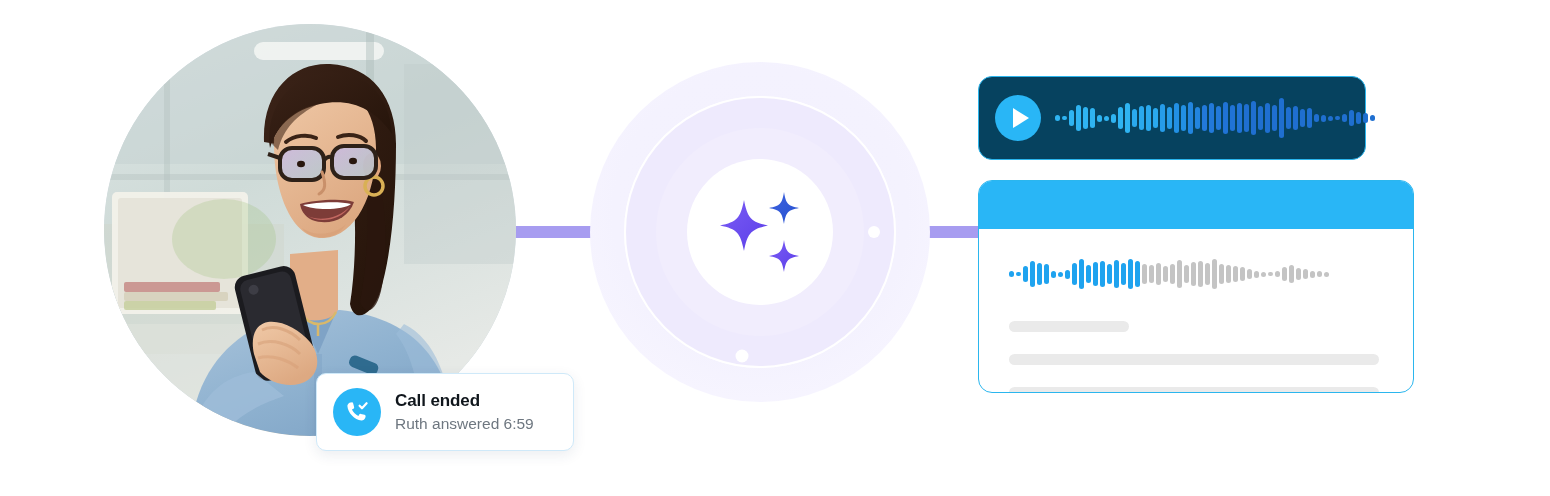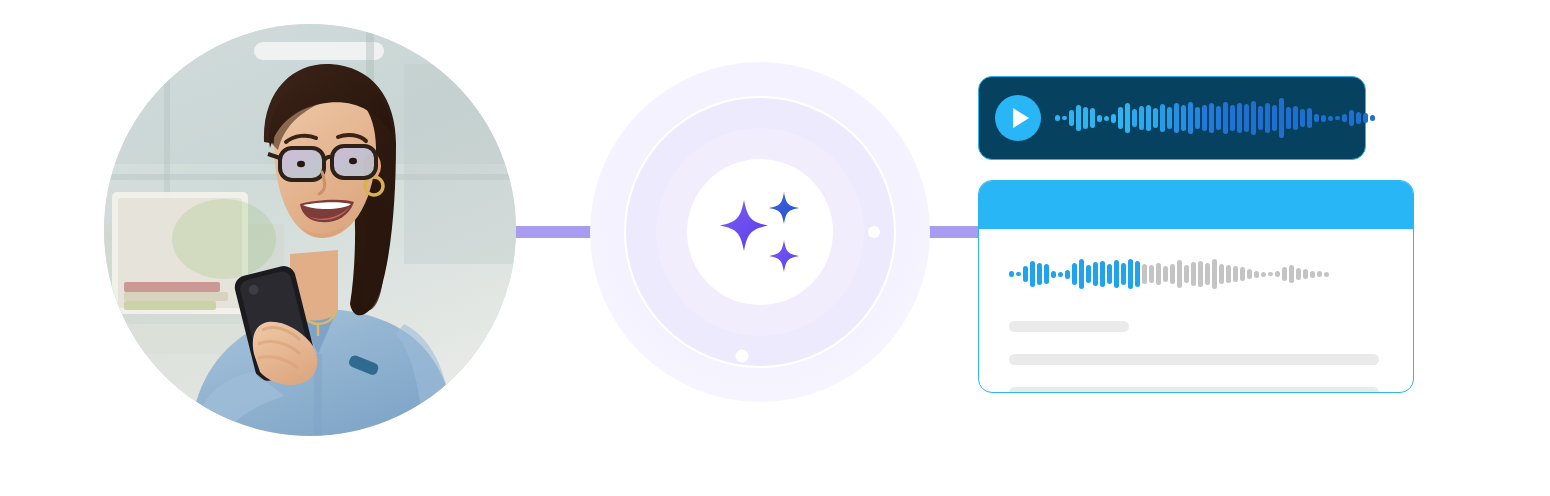--- a/index.html
+++ b/index.html
@@ -403,20 +403,32 @@
         <path d="M158 306 C170 300 186 306 196 316" stroke="#d49c74" stroke-width="3" fill="none" opacity="0.6"></path>
         <path d="M154 320 C168 314 186 320 196 330" stroke="#d49c74" stroke-width="3" fill="none" opacity="0.5"></path>
         <path d="M154 334 C168 330 184 336 194 344" stroke="#d49c74" stroke-width="3" fill="none" opacity="0.45"></path>
 
         <path d="M86 412 C96 372 120 352 150 348 L180 372 C150 382 128 396 120 412 Z" fill="#9dbcd8" opacity="0.85"></path>
         <rect x="248" y="330" width="30" height="12" rx="5" fill="#2f6b8f" transform="rotate(22 248 330)"></rect>
       </g>
     </svg>
   </div>
 
+  <div class="toast">
+    <div class="toast-icon">
+      <svg width="26" height="26" viewBox="0 0 26 26" aria-hidden="true">
+        <path d="M6.2 3.4 C4.6 3.9 3.3 5.4 3.4 7.1 C3.8 13.9 10.6 21.1 17.4 21.6 C19.2 21.7 20.8 20.4 21.3 18.8 L21.6 17.6 C21.8 16.8 21.3 16 20.5 15.8 L16.9 14.9 C16.2 14.7 15.5 15 15.2 15.6 L14.4 17.1 C11.5 15.7 9.3 13.4 7.9 10.6 L9.4 9.8 C10 9.5 10.3 8.8 10.1 8.1 L9.2 4.5 C9 3.7 8.2 3.2 7.4 3.4 Z" fill="#ffffff"></path>
+        <path d="M15.6 6.7 l2.4 2.6 l4.6 -5.1" fill="none" stroke="#ffffff" stroke-width="2.2" stroke-linecap="round" stroke-linejoin="round"></path>
+      </svg>
+    </div>
+    <div class="toast-text">
+      <div class="toast-title">Call ended</div>
+      <div class="toast-sub">Ruth answered 6:59</div>
+    </div>
+  </div>
 
   <div class="audio-card">
     <div class="play-btn">
       <div class="play-tri"></div>
     </div>
     <div class="wave">
         <span style="height: 6px; background: rgb(47, 180, 242);"></span>
         <span style="height: 4px; background: rgb(47, 180, 242);"></span>
         <span style="height: 16px; background: rgb(47, 180, 242);"></span>
         <span style="height: 26px; background: rgb(47, 180, 242);"></span>

